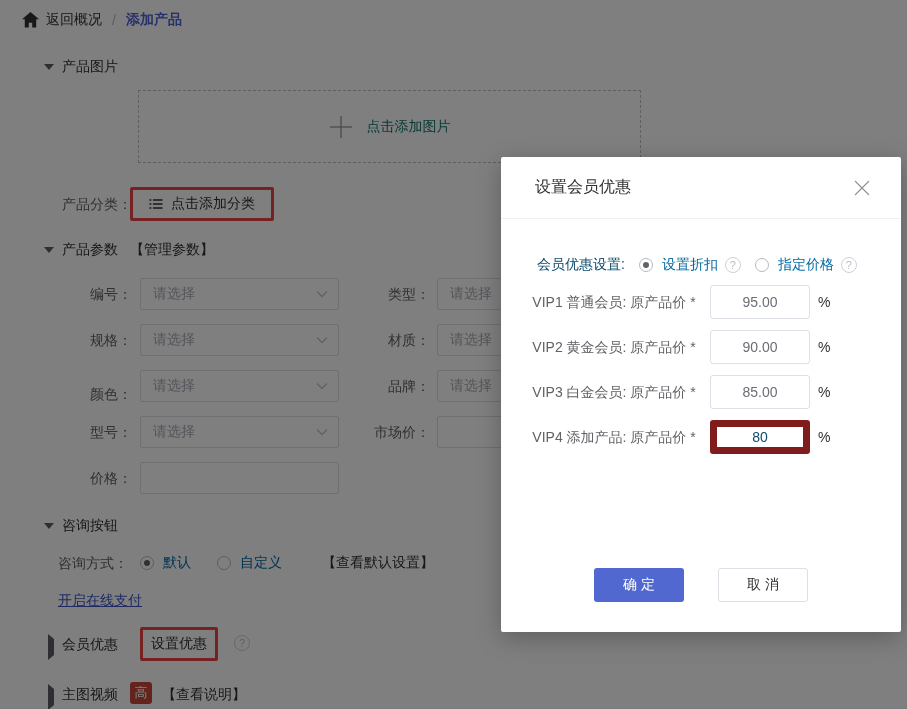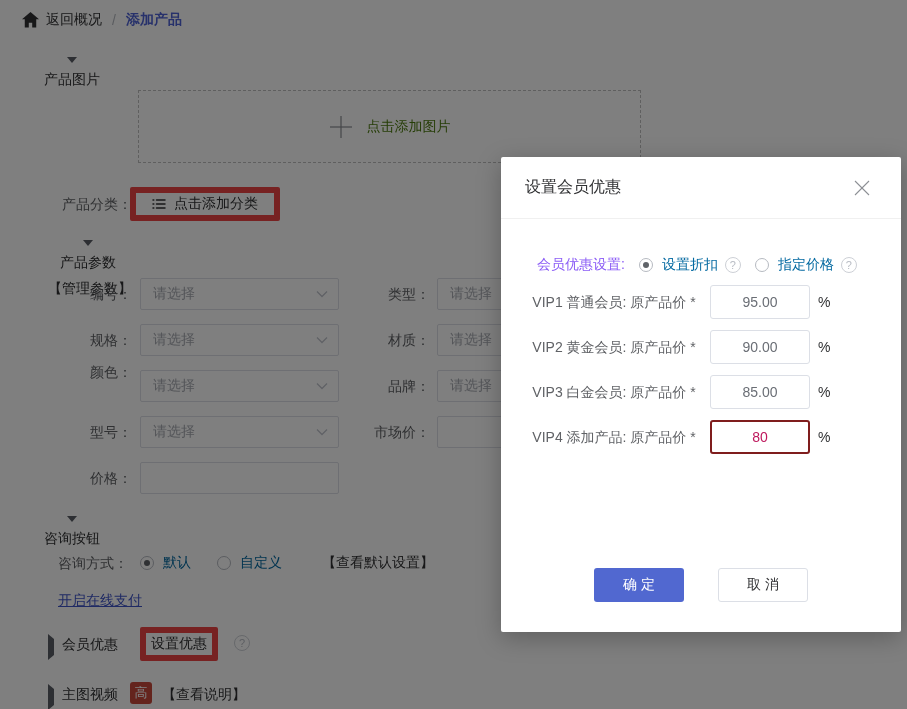--- a/index.html
+++ b/index.html
@@ -14,32 +14,32 @@
   }
   .abs { position: absolute; }
 
   
   .topbar { left: 0; top: 0; width: 907px; height: 40px; display: flex; align-items: center; padding-left: 22px; background: #fff; }
   .topbar .crumb-back { margin-left: 7px; color: #303133; cursor: pointer; }
   .topbar .crumb-sep { margin: 0 10px; color: #b4b8bf; }
   .topbar .crumb-current { color: #4f63d6; font-weight: bold; cursor: pointer; }
 
   
-  .sec-header { display: flex; align-items: center; gap: 8px; height: 20px; flex-direction: column; }
+  .sec-header { display: flex; align-items: center; gap: 8px; height: 20px; }
   .sec-title { color: #303133; }
   .caret-down { width: 0; height: 0; border-left: 5px solid transparent; border-right: 5px solid transparent; border-top: 6px solid #5a5e66; }
   .caret-right { width: 0; height: 0; border-top: 5px solid transparent; border-bottom: 5px solid transparent; border-left: 6px solid #5a5e66; }
   .bracket-link { color: #303133; cursor: pointer; }
 
   
   .upload-box { left: 138px; top: 90px; width: 503px; height: 73px; border: 1px dashed #bfbfbf; display: flex; align-items: center; justify-content: center; gap: 14px; cursor: pointer; background: #fff; }
-  .upload-text { color: #4d7c0f; }
-
-  
-  .btn-plain { display: inline-flex; align-items: center; justify-content: center; gap: 8px; background: #fff; border: 6px solid #ef4444; border-radius: 2px; color: #303133; font-size: 14px; cursor: pointer; }
+  .upload-text { color: #0f766e; }
+
+  
+  .btn-plain { display: inline-flex; align-items: center; justify-content: center; gap: 8px; background: #fff; border: 3px solid #ef4444; border-radius: 2px; color: #303133; font-size: 14px; cursor: pointer; }
   .field-label { color: #606266; text-align: right; line-height: 32px; white-space: nowrap; }
   .select-box { height: 32px; border: 1px solid #dcdfe6; border-radius: 2px; background: #fff; display: flex; align-items: center; justify-content: space-between; padding: 0 10px 0 12px; cursor: pointer; }
   .select-placeholder { color: #a8abb2; }
   .text-input { height: 32px; width: 100%; border: 1px solid #dcdfe6; border-radius: 2px; background: #fff; padding: 0 10px; font-size: 14px; color: #303133; font-family: inherit; outline: none; }
 
   
   .radio-row { display: flex; align-items: center; }
   .radio { width: 14px; height: 14px; border: 1px solid #b6bac1; border-radius: 50%; position: relative; display: inline-block; background: #fff; cursor: pointer; flex: none; }
   .radio.checked::after { content: ""; position: absolute; left: 3px; top: 3px; width: 6px; height: 6px; border-radius: 50%; background: #5f6368; }
   .radio-label { margin-left: 9px; color: #0369a1; cursor: pointer; }
@@ -47,27 +47,27 @@
   .qmark { width: 16px; height: 16px; border: 1px solid #cdd0d6; border-radius: 50%; color: #b8bcc4; font-size: 11px; line-height: 14px; text-align: center; display: inline-block; cursor: pointer; flex: none; }
   .qmark::before { content: "?"; }
 
   .pay-link { color: #3f54c8; text-decoration: underline; cursor: pointer; }
 
   .badge-high { display: inline-block; min-width: 22px; height: 22px; line-height: 22px; text-align: center; background: #c9483a; color: #fff; border-radius: 3px; font-size: 13px; padding: 0 3px; }
 
   
   .overlay { left: 0; top: 0; width: 907px; height: 709px; background: rgba(0,0,0,0.5); z-index: 10; }
   .modal { left: 501px; top: 157px; width: 400px; height: 475px; background: #fff; z-index: 20; box-shadow: 0 6px 24px rgba(0,0,0,0.25); border-radius: 2px; }
-  .modal-header { position: absolute; left: 0; top: 0; width: 100%; height: 62px; border-bottom: 1px solid #f0f0f0; display: flex; align-items: center; padding-left: 24px; }
+  .modal-header { position: absolute; left: 0; top: 0; width: 100%; height: 62px; border-bottom: 1px solid #f0f0f0; display: flex; align-items: center; padding-left: 34px; }
   .modal-title { font-size: 16px; color: #303133; }
   .modal-close { position: absolute; right: 30px; top: 22px; width: 18px; height: 18px; cursor: pointer; }
 
   .vip-label { color: #606266; text-align: center; line-height: 34px; white-space: nowrap; }
   .vip-input { width: 100px; height: 34px; border: 1px solid #dcdfe6; border-radius: 3px; text-align: center; font-size: 14px; color: #6a6e75; font-family: inherit; outline: none; background: #fff; }
-  .vip-input.focused { border: 2px solid #7f1d1d; color: #be185d; }
+  .vip-input.focused { border: 7px solid #7f1d1d; color: #0c4a6e; }
   .vip-unit { color: #303133; line-height: 34px; }
 
   .btn-primary { background: #5168d0; color: #fff; border: none; border-radius: 3px; font-size: 14px; cursor: pointer; font-family: inherit; }
   .btn-cancel { background: #fff; color: #303133; border: 1px solid #dcdfe6; border-radius: 3px; font-size: 14px; cursor: pointer; font-family: inherit; }
 </style>
 </head>
 <body>
 
 <div class="abs topbar">
   <span style="display:inline-flex;">
@@ -150,21 +150,21 @@
 <div class="abs field-label" style="left:340px; top:324px; width:90px;text-align:right;">材质：</div>
 <div class="abs select-box" style="left:437px; top:324px; width:200px;">
   <span class="select-placeholder">请选择</span>
   <span style="display:inline-flex;">
       <svg width="12" height="8" viewBox="0 0 12 8" fill="none">
         <path d="M1 1.5 L6 6.5 L11 1.5" stroke="#c0c4cc" stroke-width="1.3"></path>
       </svg>
     </span>
 </div>
 
-<div class="abs field-label" style="left:40px; top:356px; width:92px;">颜色：</div>
+<div class="abs field-label" style="left:40px; top:378px; width:92px;">颜色：</div>
 <div class="abs select-box" style="left:140px; top:370px; width:199px;">
   <span class="select-placeholder">请选择</span>
   <span style="display:inline-flex;">
       <svg width="12" height="8" viewBox="0 0 12 8" fill="none">
         <path d="M1 1.5 L6 6.5 L11 1.5" stroke="#c0c4cc" stroke-width="1.3"></path>
       </svg>
     </span>
 </div>
 <div class="abs field-label" style="left:340px; top:370px; width:90px;">品牌：</div>
 <div class="abs select-box" style="left:437px; top:370px; width:200px;">
@@ -230,21 +230,21 @@
   <span class="modal-close">
     <svg width="18" height="18" viewBox="0 0 18 18">
         <g stroke="#8d9095" stroke-width="1.1">
           <line x1="2" y1="2" x2="16" y2="16"></line>
           <line x1="16" y1="2" x2="2" y2="16"></line>
         </g>
       </svg>
   </span>
 
   <div class="abs radio-row" style="left:36px; top:99px; height:18px;">
-    <span style="color:#8b5cf6;">会员优惠设置:</span>
+    <span style="color:#0c4a6e;">会员优惠设置:</span>
     <span class="radio checked" style="margin-left:14px;"></span>
     <span class="radio-label">设置折扣</span>
     <span class="qmark" style="margin-left:7px;"></span>
     <span class="radio" style="margin-left:14px;"></span>
     <span class="radio-label">指定价格</span>
     <span class="qmark" style="margin-left:7px;"></span>
   </div>
 
   <div class="abs vip-label" style="left:20px; top:128px; width:186px;">VIP1  普通会员: 原产品价 *</div>
   <input class="abs vip-input" style="left: 209px; top: 128px;" value="95.00">

